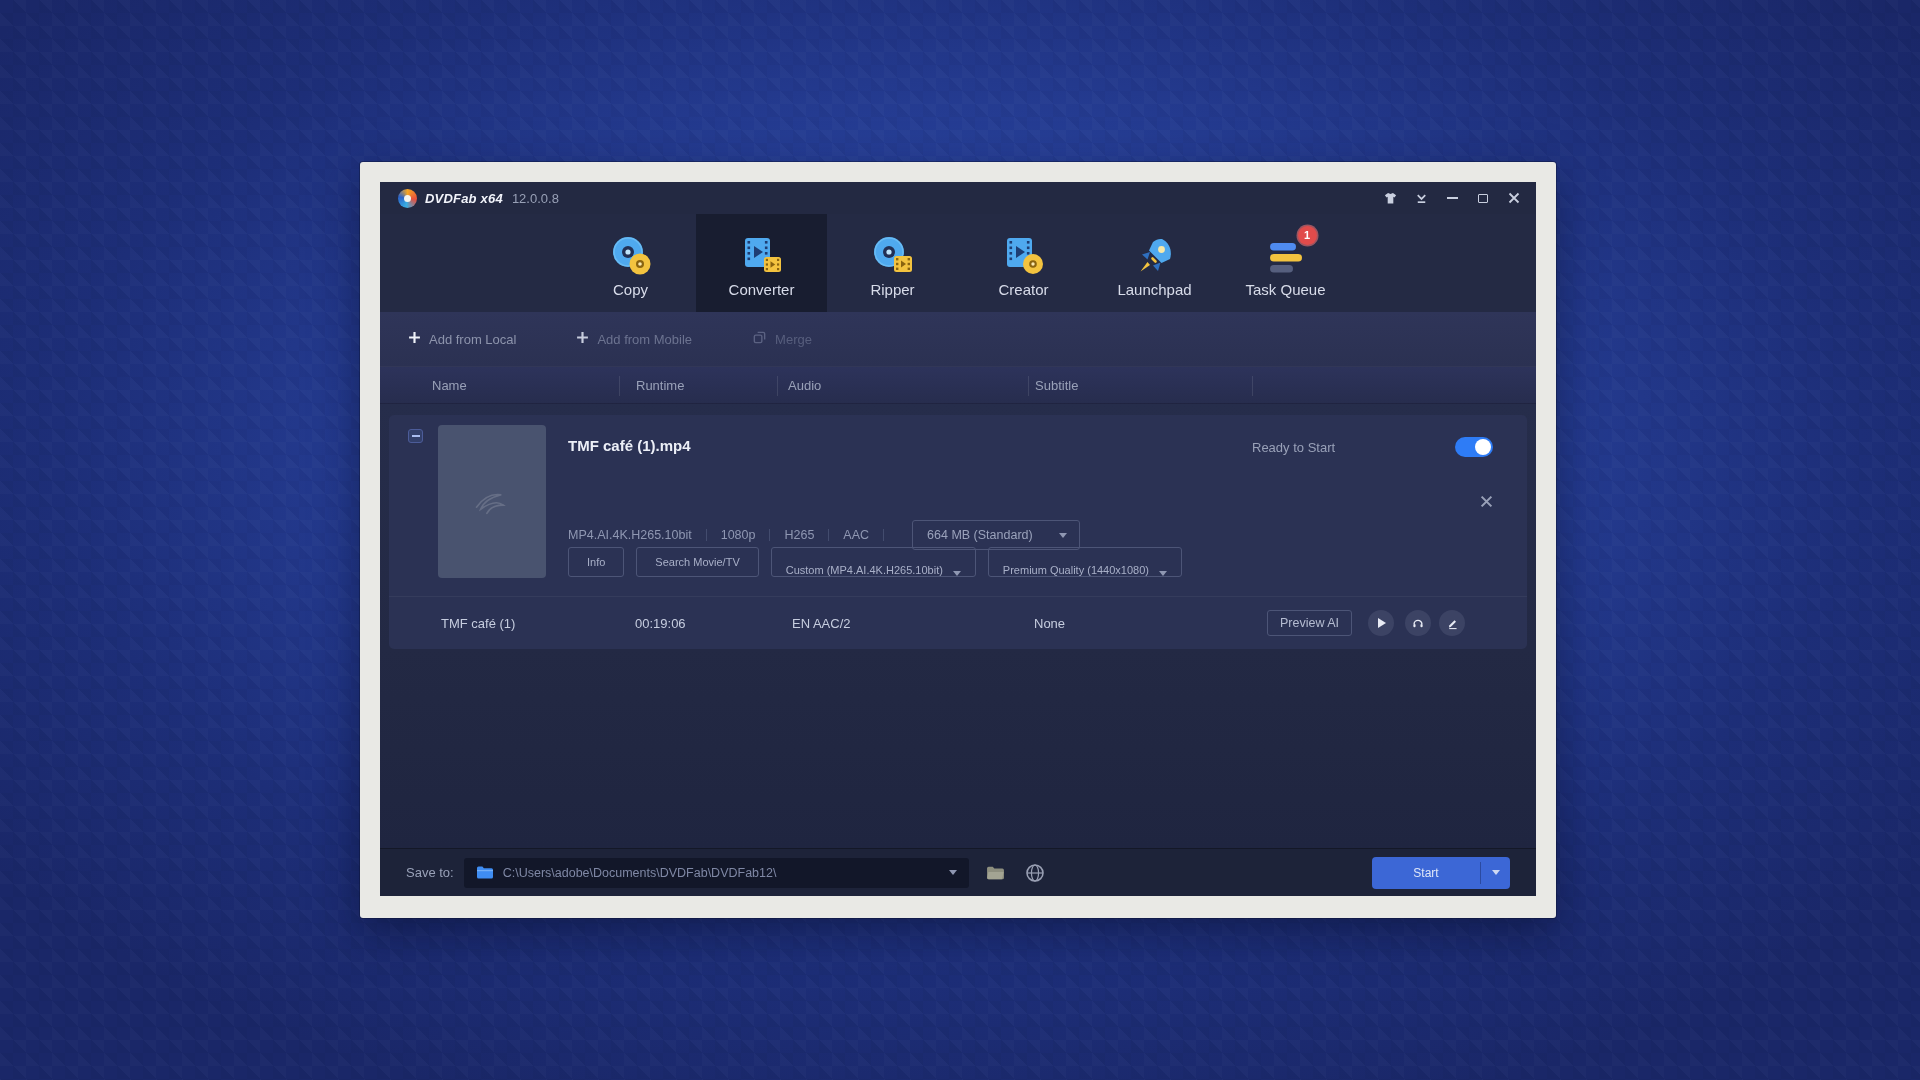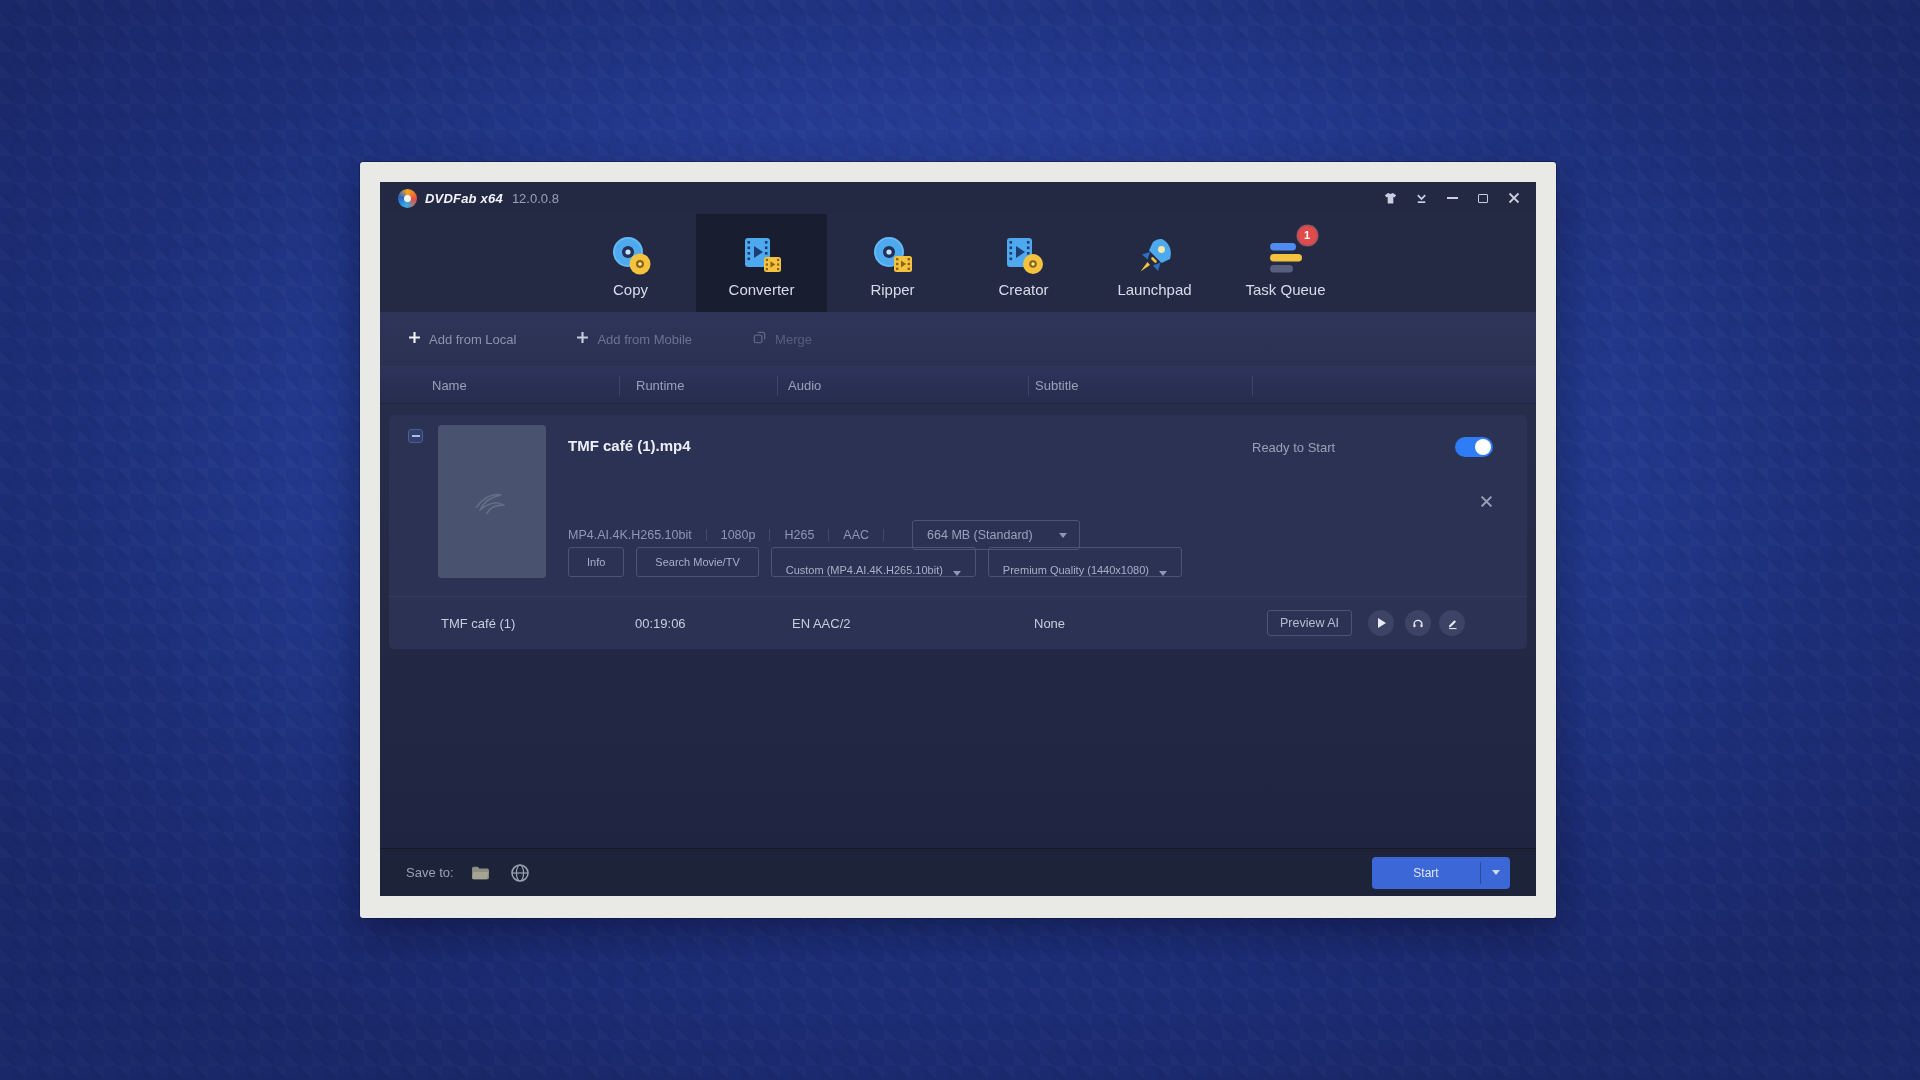--- a/index.html
+++ b/index.html
@@ -364,20 +364,28 @@
                 <path d="M4 10.5 L10.5 4 L12.3 5.8 L5.8 12.3 L3.6 13 Z" fill="#e8ebf4"></path>
                 <rect x="4" y="13.6" width="9" height="1.3" fill="#e8ebf4"></rect>
               </svg>
           </span>
         </div>
       </div>
     </div>
 
     <div class="footer">
       <span class="save-label">Save to:</span>
+      <div class="path-field">
+        <svg width="18" height="15" viewBox="0 0 18 14">
+            <path d="M1 2.5 A1.5 1.5 0 0 1 2.5 1 H6.4 L7.9 2.8 H15.5 A1.5 1.5 0 0 1 17 4.3 V11.5 A1.5 1.5 0 0 1 15.5 13 H2.5 A1.5 1.5 0 0 1 1 11.5 Z" fill="#3f8df2"></path>
+            <rect x="1" y="4.6" width="16" height="1.1" fill="#7ab3f7"></rect>
+          </svg>
+        <span class="path-text">C:\Users\adobe\Documents\DVDFab\DVDFab12\</span>
+        <span class="caret"></span>
+      </div>
       <span class="icon-btn">
         <svg width="19" height="16" viewBox="0 0 18 14">
             <path d="M1 2.5 A1.5 1.5 0 0 1 2.5 1 H6.4 L7.9 2.8 H15.5 A1.5 1.5 0 0 1 17 4.3 V11.5 A1.5 1.5 0 0 1 15.5 13 H2.5 A1.5 1.5 0 0 1 1 11.5 Z" fill="#8e8f7f"></path>
             <path d="M2.2 6 H16.8 L15 13 H2.5 A1.5 1.5 0 0 1 1.2 11.5 Z" fill="#a3a493"></path>
           </svg>
       </span>
       <span class="icon-btn">
         <svg width="20" height="20" viewBox="0 0 18 18">
             <circle cx="9" cy="9" r="7.2" fill="none" stroke="#9aa0b4" stroke-width="1.4"></circle>
             <ellipse cx="9" cy="9" rx="3.2" ry="7.2" fill="none" stroke="#9aa0b4" stroke-width="1.1"></ellipse>

